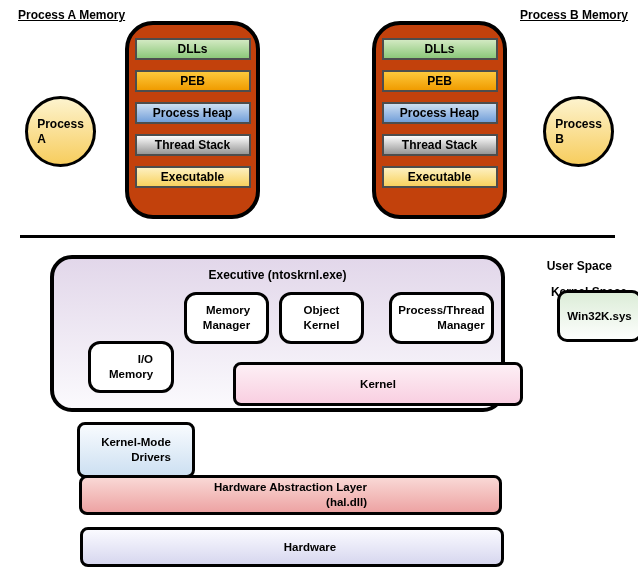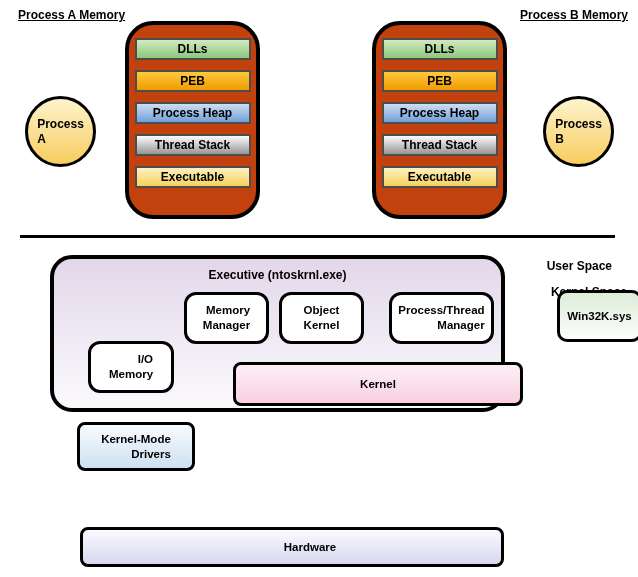--- a/index.html
+++ b/index.html
@@ -89,19 +89,21 @@
 Kernel</div>
     <div class="abs cbox wbox pre" style="left:308px; top:33px; width:105px; height:52px;">Process/Thread
 Manager</div>
     <div class="abs cbox wbox pre" style="left:7px;   top:82px; width:86px;  height:52px;">I/O
 Memory</div>
     <div class="abs cbox kernelbox" style="left:152px; top:103px; width:290px; height:44px;">Kernel</div>
   </div>
 
   <div class="abs cbox win32k" style="left:530px; top:290px; width:85px; height:52px;">Win32K.sys</div>
 
-  <div class="abs cbox kmd pre" style="left:50px; top:422px; width:118px; height:49px;">Kernel-Mode
+  <div class="abs cbox kmd pre" style="left:50px; top:422px; width:118px; height:56px;">Kernel-Mode
 Drivers</div>
 
+  <div class="abs cbox hal pre" style="left:52px; top:475px; width:423px; height:40px;">Hardware Abstraction Layer
+(hal.dll)</div>
 
   <div class="abs cbox hw" style="left:53px; top:527px; width:424px; height:40px;">Hardware</div>
 
 </div>
 
 </body></html>

